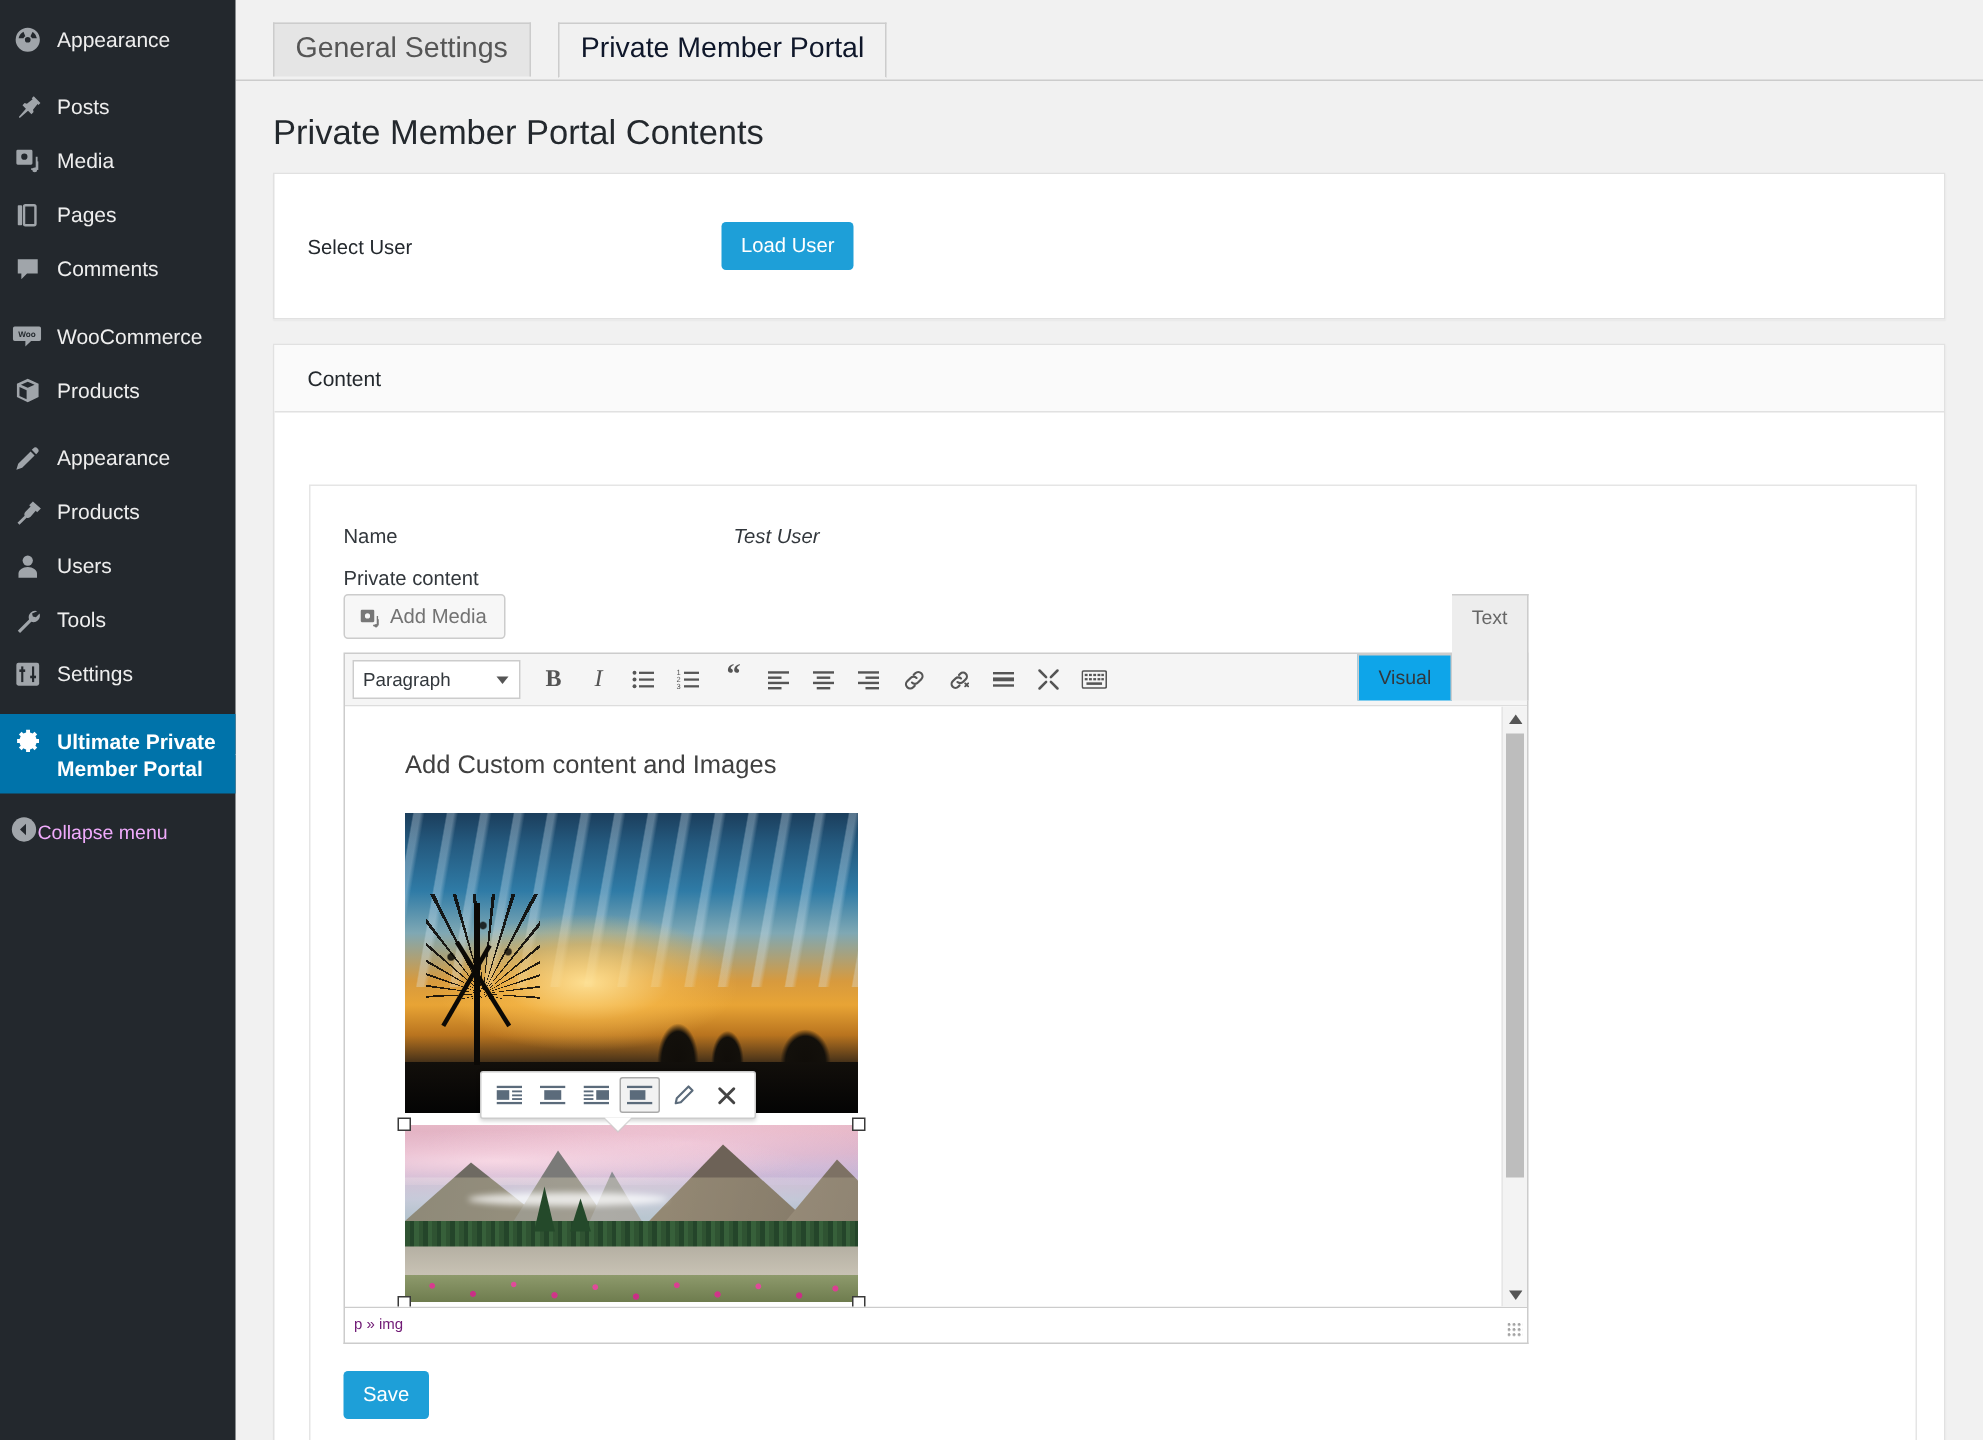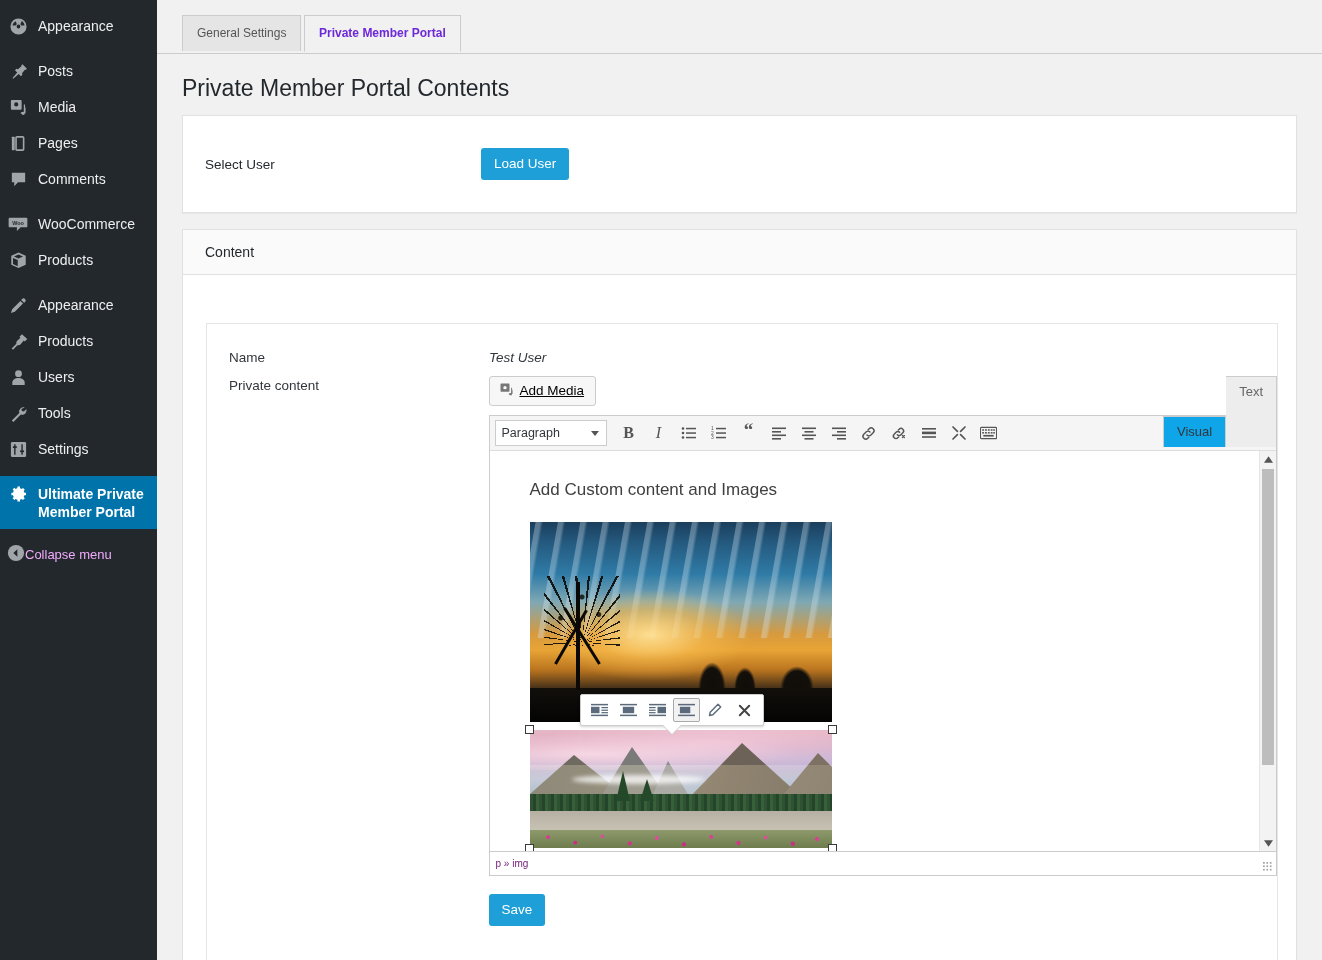--- a/index.html
+++ b/index.html
@@ -63,35 +63,36 @@
     padding: 14px 0 0 25px;
     border-bottom: 1px solid #ccc;
     height: 54px;
     position: relative;
   }
   .tab {
     display: inline-block;
     padding: 8px 14px 9px;
     border: 1px solid #ccc;
     border-bottom: none;
-    font-size: 12px;
+    font-size: 19px;
     background: #e5e5e5;
     color: #555;
     margin-right: -1px;
     position: relative;
     top: 1px;
     cursor: pointer;
     line-height: 18px;
   }
   .tab.active {
     background: #f1f1f1;
-    color: #6d28d9;
-    font-weight: 700;
+    color: #0f172a;
+    font-weight: 400;
     border-bottom: 1px solid #f1f1f1;
     z-index: 2;
+    margin-left: 16px;
   }
 
   .page-title {
     font-size: 23px; font-weight: 400;
     color: #23282d; line-height: 29px;
     padding: 20px 0 12px 25px;
     margin: 0;
   }
 
   
@@ -145,27 +146,26 @@
     min-height: 640px;
   }
   .field-row { display: flex; padding: 0 0 8px 22px; }
   .field-label { width: 260px; font-size: 13.5px; color: #32373c; line-height: 20px; }
   .field-val { font-size: 13.5px; color: #32373c; line-height: 20px; font-style: italic; }
 
   
   .editor-wrap { position: relative; width: 790px; }
   .addmedia-row { margin-bottom: 9px; }
   .add-media-btn {
-    display: inline-flex; align-items: flex-start;
+    display: inline-flex; align-items: flex-end;
     border: 1px solid #ccc; background: #f7f7f7;
-    color: #000000; border-radius: 3px;
+    color: #737373; border-radius: 3px;
     padding: 5px 11px 5px 9px;
     font-size: 13.5px; cursor: pointer;
     line-height: 18px;
-    text-decoration: underline;
   }
   .add-media-btn .am-ico { margin-right: 6px; display: flex; }
 
   .vt-tabs { position: absolute; right: 0; top: 0; display: flex; }
   .vt-tab {
     border: 1px solid #ccc; border-bottom: none;
     padding: 6px 13px 7px; font-size: 13px;
     background: #ededed; color: #666; cursor: pointer;
     line-height: 17px;
   }
@@ -553,21 +553,21 @@
     <div class="panel" style="margin-bottom:0;">
       <div class="content-head">Content</div>
 
       <div class="inner-box">
 
         <div class="field-row">
           <div class="field-label">Name</div>
           <div class="field-val">Test User</div>
         </div>
 
-        <div class="field-row" style="align-items:flex-start;">
+        <div class="field-row" style="align-items:flex-start;flex-direction:column;">
           <div class="field-label">Private content</div>
 
           <div class="editor-wrap">
 
             <div class="addmedia-row">
               <span class="add-media-btn">
                 <span class="am-ico">
                   <svg width="15" height="15" viewBox="0 0 20 20" fill="#777">
                     <path d="M13 2H3a1 1 0 0 0-1 1v9a1 1 0 0 0 1 1h10a1 1 0 0 0 1-1V3a1 1 0 0 0-1-1zM8 5.2A2.3 2.3 0 1 1 8 9.8 2.3 2.3 0 0 1 8 5.2z"></path>
                     <path d="M16.2 7.5v6.9c0 .6-.4 1-1 1H13v1.2h2.6c1 0 1.8-.8 1.8-1.8V7.5h-1.2z"></path>

